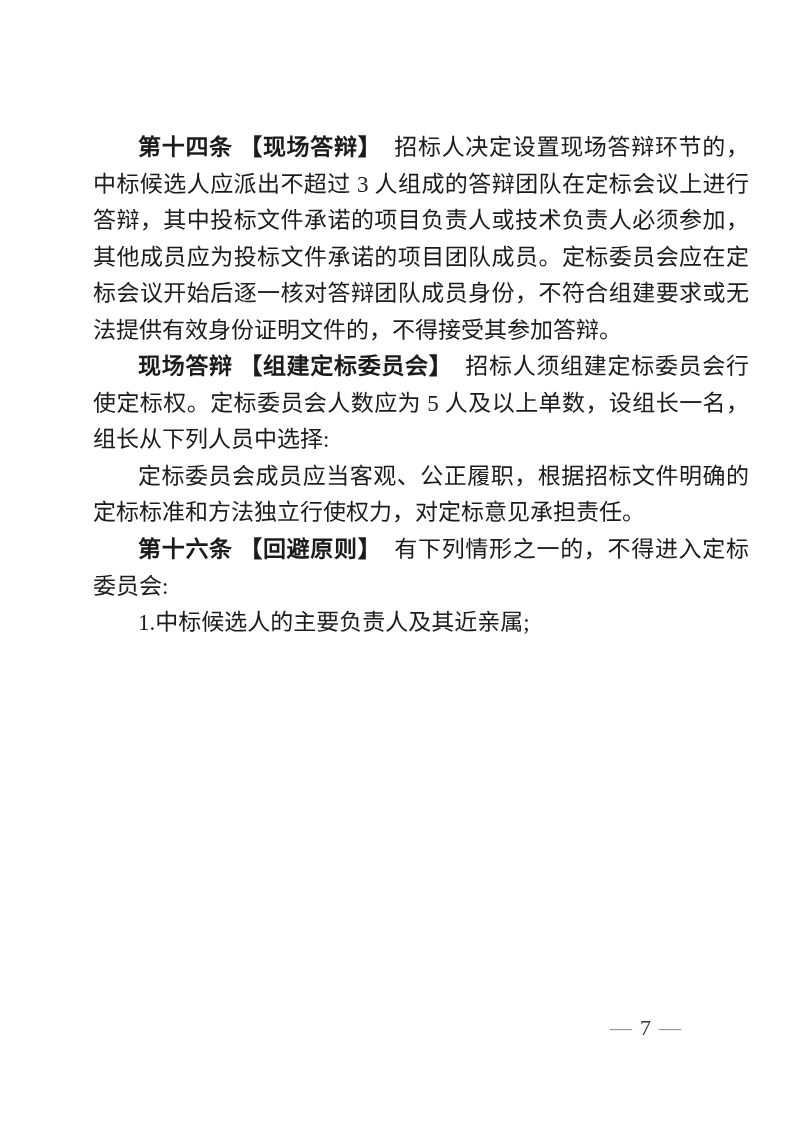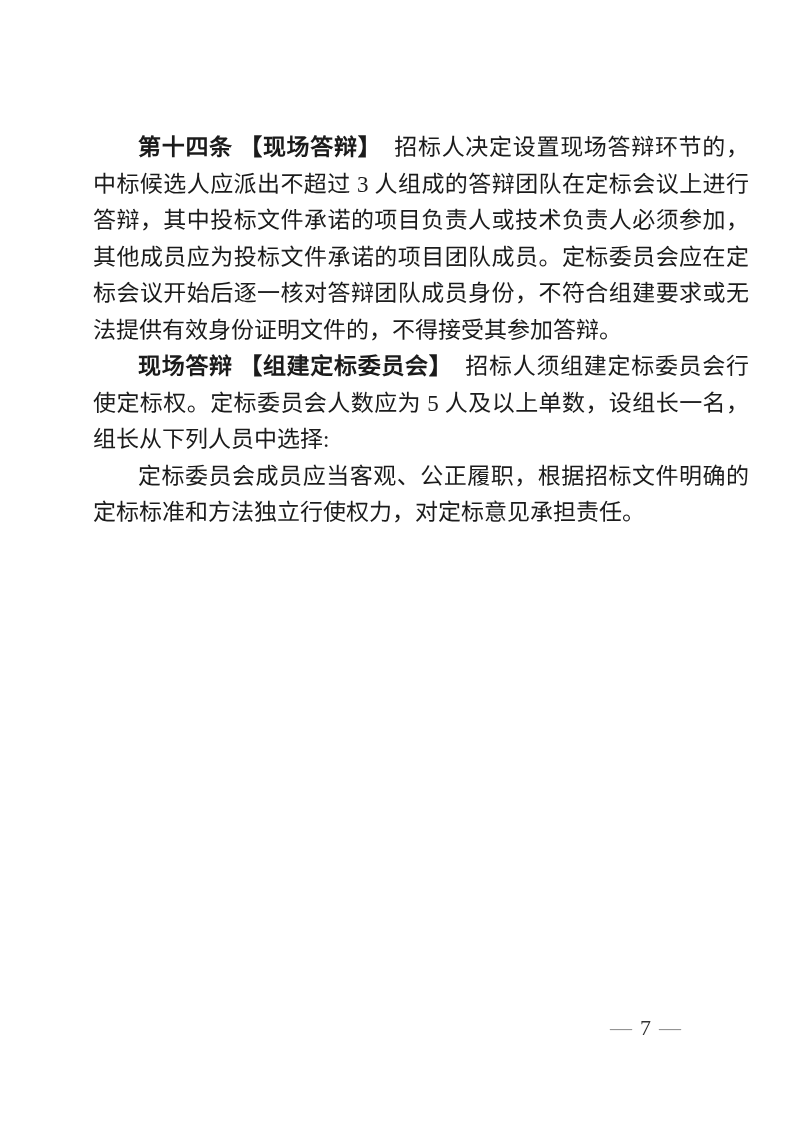--- a/index.html
+++ b/index.html
@@ -69,19 +69,21 @@
     <p class="para"><span class="article-heading">第十四条 【现场答辩】</span><span>  招标人决定设置现场答辩环节的，中标候选人应派出不超过 3 人组成的答辩团队在定标会议上进行答辩，其中投标文件承诺的项目负责人或技术负责人必须参加，其他成员应为投标文件承诺的项目团队成员。定标委员会应在定标会议开始后逐一核对答辩团队成员身份，不符合组建要求或无法提供有效身份证明文件的，不得接受其参加答辩。</span></p>
 
 
     <p class="para"><span class="article-heading">现场答辩 【组建定标委员会】</span><span>  招标人须组建定标委员会行使定标权。定标委员会人数应为 5 人及以上单数，设组长一名，组长从下列人员中选择:</span></p>
 
 
 
 
     <p class="para"><span>定标委员会成员应当客观、公正履职，根据招标文件明确的定标标准和方法独立行使权力，对定标意见承担责任。</span></p>
 
+    <p class="para"><span class="article-heading">第十六条 【回避原则】</span><span>  有下列情形之一的，不得进入定标委员会:</span></p>
 
+    <p class="para"><span>1.中标候选人的主要负责人及其近亲属;</span></p>
 
 
   </div>
 
   <div class="page-number"><span class="dash">—</span><span class="num">7</span><span class="dash">—</span></div>
 </div>
 
 </body></html>

